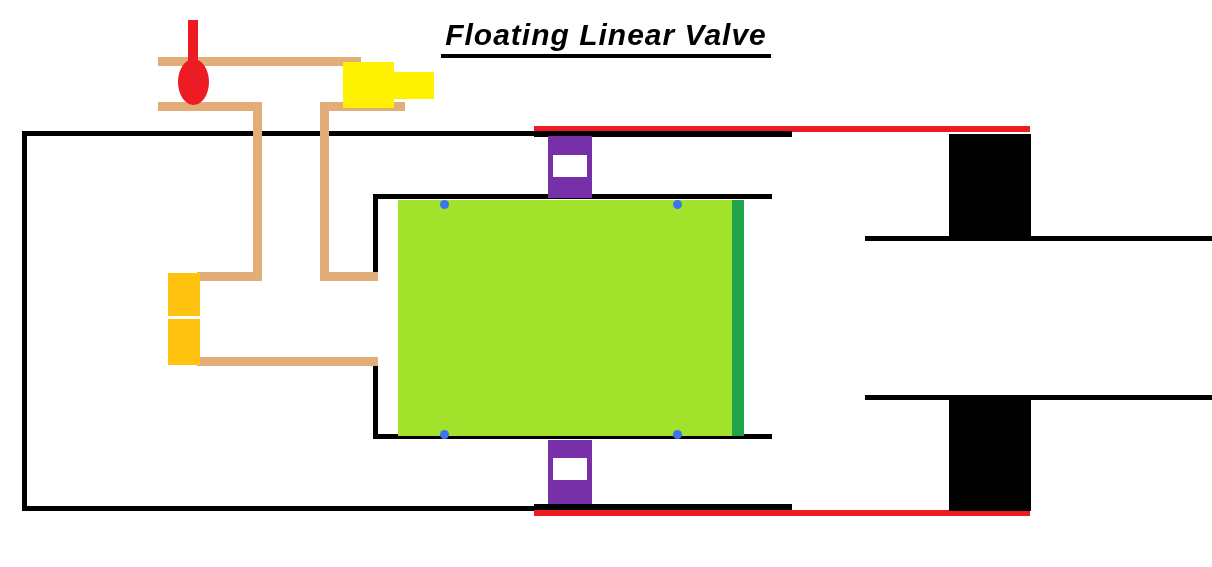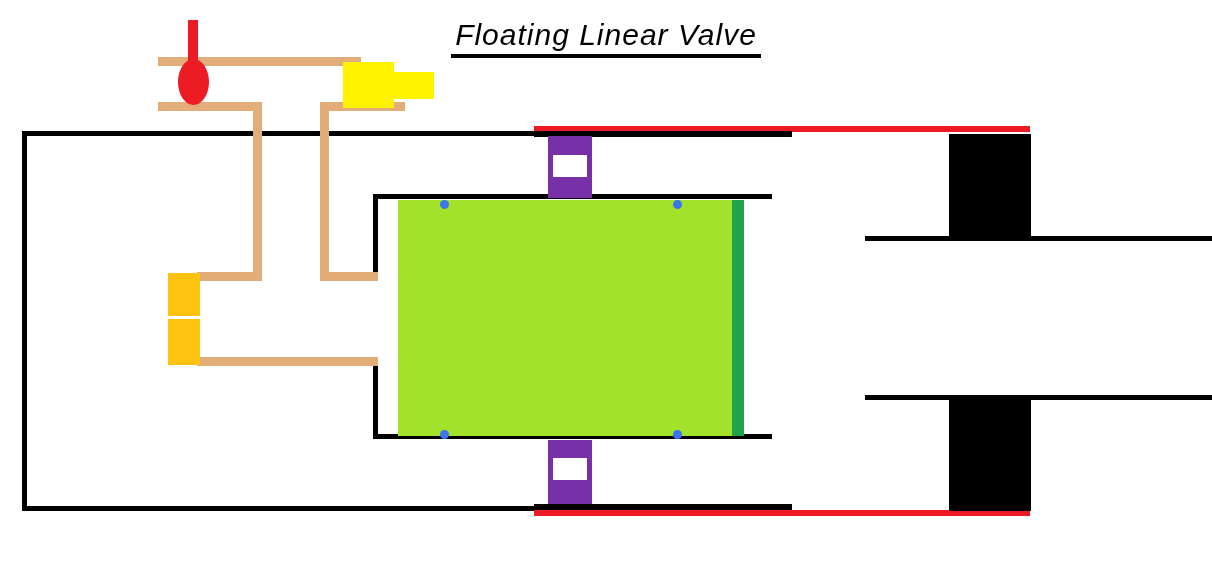--- a/index.html
+++ b/index.html
@@ -4,21 +4,21 @@
 <style>
   html,body{margin:0;padding:0;background:#ffffff;}
   body{width:1212px;height:567px;overflow:hidden;font-family:"Liberation Sans",sans-serif;}
   #stage{position:relative;width:1212px;height:567px;background:#ffffff;}
   .abs{position:absolute;}
   #title{
     position:absolute;
     left:0;top:18px;width:1212px;
     text-align:center;
     font-family:"Liberation Sans",sans-serif;
-    font-weight:normal;font-style:italic;
+    font-weight:bold;font-style:italic;
     font-size:30px;
     letter-spacing:1px;
     color:#000000;
     white-space:nowrap;
   }
   #title .u{
     display:inline-block;
     border-bottom:4px solid #000000;
     padding:0 4px 2px 4px;
   }

